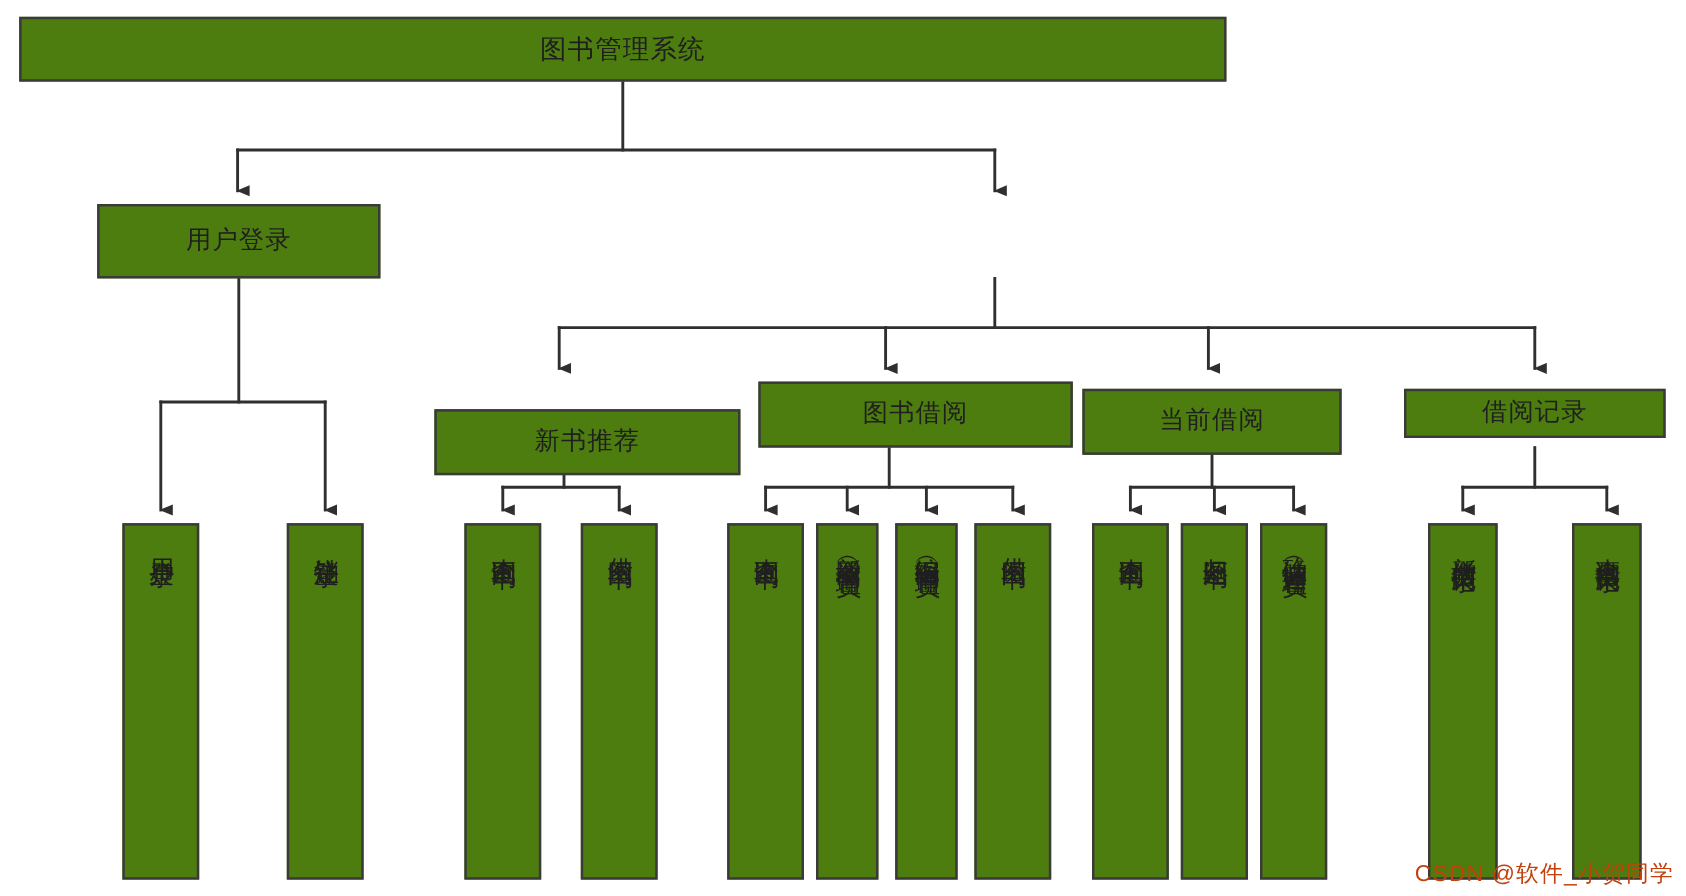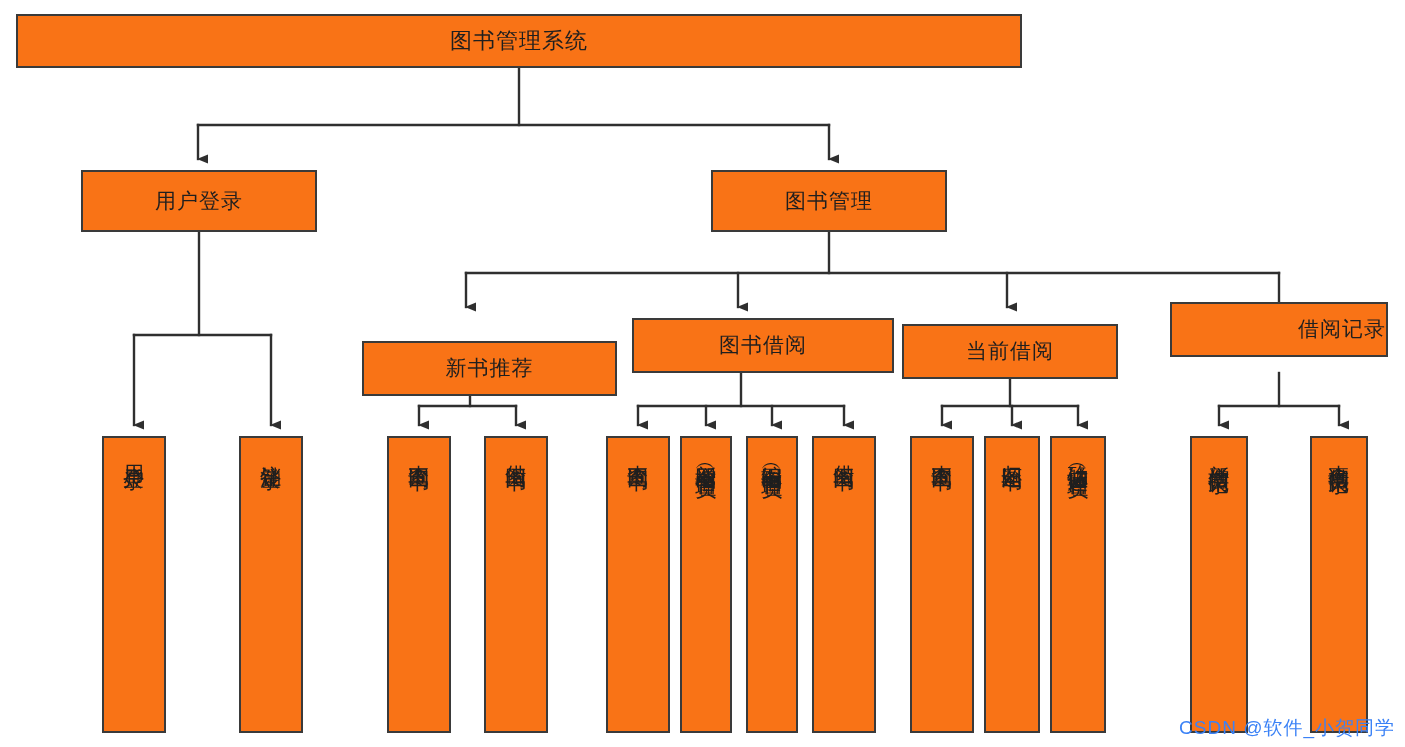--- a/index.html
+++ b/index.html
@@ -7,21 +7,21 @@
     width:1405px;height:747px;overflow:hidden;
     font-family:"Liberation Sans","DejaVu Sans",sans-serif;
     color:#1a1a1a;
   }
   #canvas{position:relative;width:1405px;height:747px;}
   svg#wires{position:absolute;left:0;top:0;width:1405px;height:747px;}
 
   .node{
     position:absolute;
     box-sizing:border-box;
-    background:#f97316;
+    background:#4d7c0f;
     border:2px solid #3a3a3a;
     display:flex;
     align-items:center;
     justify-content:center;
     text-align:center;
   }
   .node .lbl{
     font-size:21px;
     line-height:1.25;
     letter-spacing:1px;
@@ -40,21 +40,21 @@
     line-height:1.32;
     letter-spacing:2px;
     white-space:normal;
     max-height:280px;
   }
   .watermark{
     position:absolute;
     right:10px;
     bottom:6px;
     font-size:19px;
-    color:#3b82f6;
+    color:#c2410c;
     letter-spacing:1px;
     white-space:nowrap;
     pointer-events:none;
     margin-left:24px;
   }
 </style>
 </head>
 <body>
 
 <div id="canvas">
@@ -109,34 +109,31 @@
     </g>
   </svg>
 
   <div class="node root" style="left: 16px; top: 14px; width: 1006px; height: 54px;">
     <span class="lbl">图书管理系统</span>
   </div>
 
   <div class="node lvl2" style="left: 81px; top: 170px; width: 236px; height: 62px;">
     <span class="lbl">用户登录</span>
   </div>
-  <div class="node lvl2" style="left: 711px; top: 170px; width: 236px; height: 62px;">
-    <span class="lbl">图书管理</span>
-  </div>
 
   <div class="node lvl3" style="left: 362px; top: 318px; width: 255px; height: 55px; margin-top: 23px;">
     <span class="lbl">新书推荐</span>
   </div>
   <div class="node lvl3" style="left: 632px; top: 318px; width: 262px; height: 55px;">
     <span class="lbl">图书借阅</span>
   </div>
   <div class="node lvl3" style="left: 902px; top: 324px; width: 216px; height: 55px;">
     <span class="lbl">当前借阅</span>
   </div>
-  <div class="node lvl3" style="left: 1170px; top: 302px; width: 218px; height: 55px; justify-content: flex-end;">
+  <div class="node lvl3" style="left: 1170px; top: 324px; width: 218px; height: 41px;">
     <span class="lbl">借阅记录</span>
   </div>
 
   <div class="node leaf" style="left: 102px; top: 436px; width: 64px; height: 297px;">
     <span class="lbl">用户登录</span>
   </div>
   <div class="node leaf" style="left: 239px; top: 436px; width: 64px; height: 297px;">
     <span class="lbl">注销登录</span>
   </div>
   <div class="node leaf" style="left: 387px; top: 436px; width: 64px; height: 297px;">

